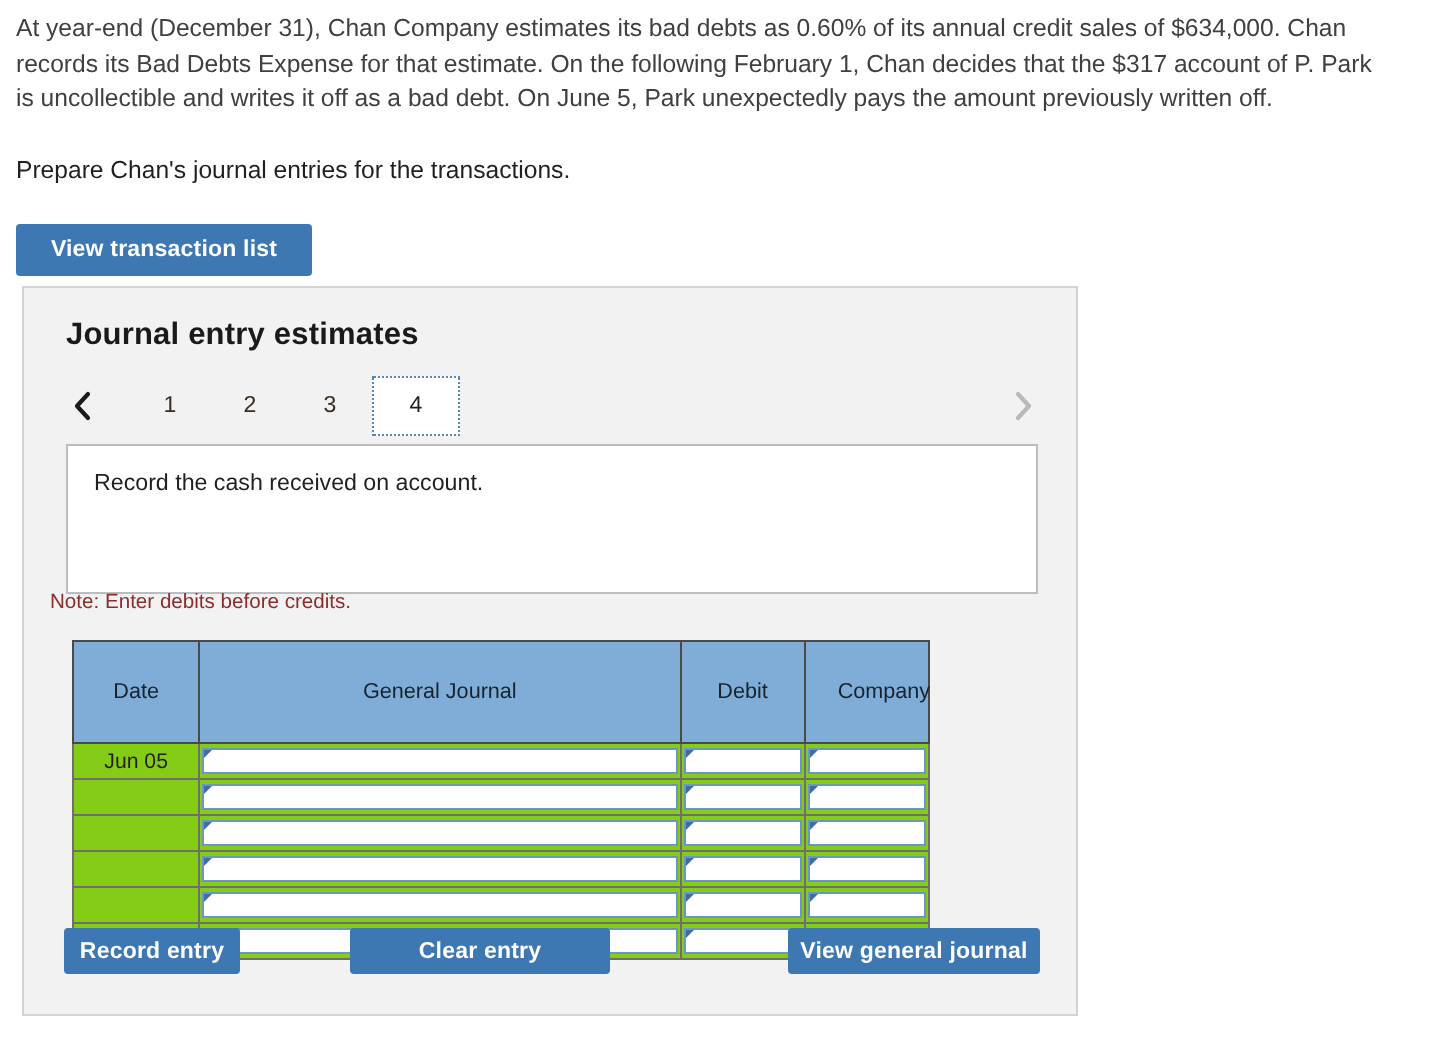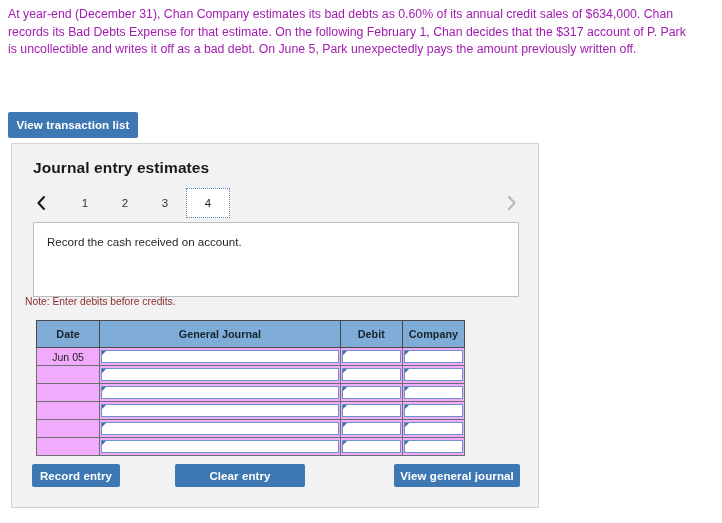--- a/index.html
+++ b/index.html
@@ -20,21 +20,21 @@
   
   .problem-area {
     position: absolute;
     left: 8px;
     top: 6px;
     width: 690px;
   }
   .problem-text {
     font-size: 12.3px;
     line-height: 17.5px;
-    color: #a21caf;
+    color: #404040;
     margin: 0;
   }
   .prepare-text {
     font-size: 12.3px;
     line-height: 17.5px;
     color: #231f20;
     margin: 18px 0 0 0;
   }
 
   
@@ -50,21 +50,21 @@
     border-radius: 2px;
     cursor: pointer;
     letter-spacing: 0.1px;
     font-family: "Liberation Sans", sans-serif;
     box-sizing: border-box;
   }
   .btn-view-transaction {
     position: absolute;
     left: 8px;
     top: 112px;
-    width: 130px;
+    width: 148px;
     height: 26px;
   }
 
   
   .worksheet-panel {
     position: absolute;
     left: 11px;
     top: 143px;
     width: 528px;
     height: 365px;
@@ -163,30 +163,30 @@
     top: 176px;
     width: 429px;
     border-collapse: collapse;
     table-layout: fixed;
   }
   .journal-table th {
     background: #7fadd8;
     border: 1px solid #4a4a4a;
     height: 18px;
     font-size: 10.8px;
-    font-weight: bold;
+    font-weight: normal;
     color: #17242e;
     text-align: center;
-    padding: 4px;
+    padding: 16px;
   }
   .journal-table td {
     border: 1px solid #6f6f6f;
     height: 17px;
     padding: 0;
-    background: #f0abfc;
+    background: #84cc16;
     vertical-align: middle;
   }
   .col-date { width: 63px; }
   .col-gj   { width: 240px; }
   .col-deb  { width: 62px; }
   .col-cre  { width: 62px; }
 
   .cell-date {
     text-align: center;
     font-size: 10.6px;
@@ -239,20 +239,21 @@
     top: 320px;
     width: 126px;
     height: 23px;
   }
 </style>
 </head>
 <body>
 
 <div class="problem-area">
   <p class="problem-text">At year-end (December 31), Chan Company estimates its bad debts as 0.60% of its annual credit sales of $634,000. Chan records its Bad Debts Expense for that estimate. On the following February 1, Chan decides that the $317 account of P. Park is uncollectible and writes it off as a bad debt. On June 5, Park unexpectedly pays the amount previously written off.</p>
+  <p class="prepare-text">Prepare Chan's journal entries for the transactions.</p>
 </div>
 
 <button class="btn btn-view-transaction">View transaction list</button>
 
 <div class="worksheet-panel">
 
   <div class="worksheet-title">Journal entry estimates</div>
 
   <div class="tab-bar">
 

